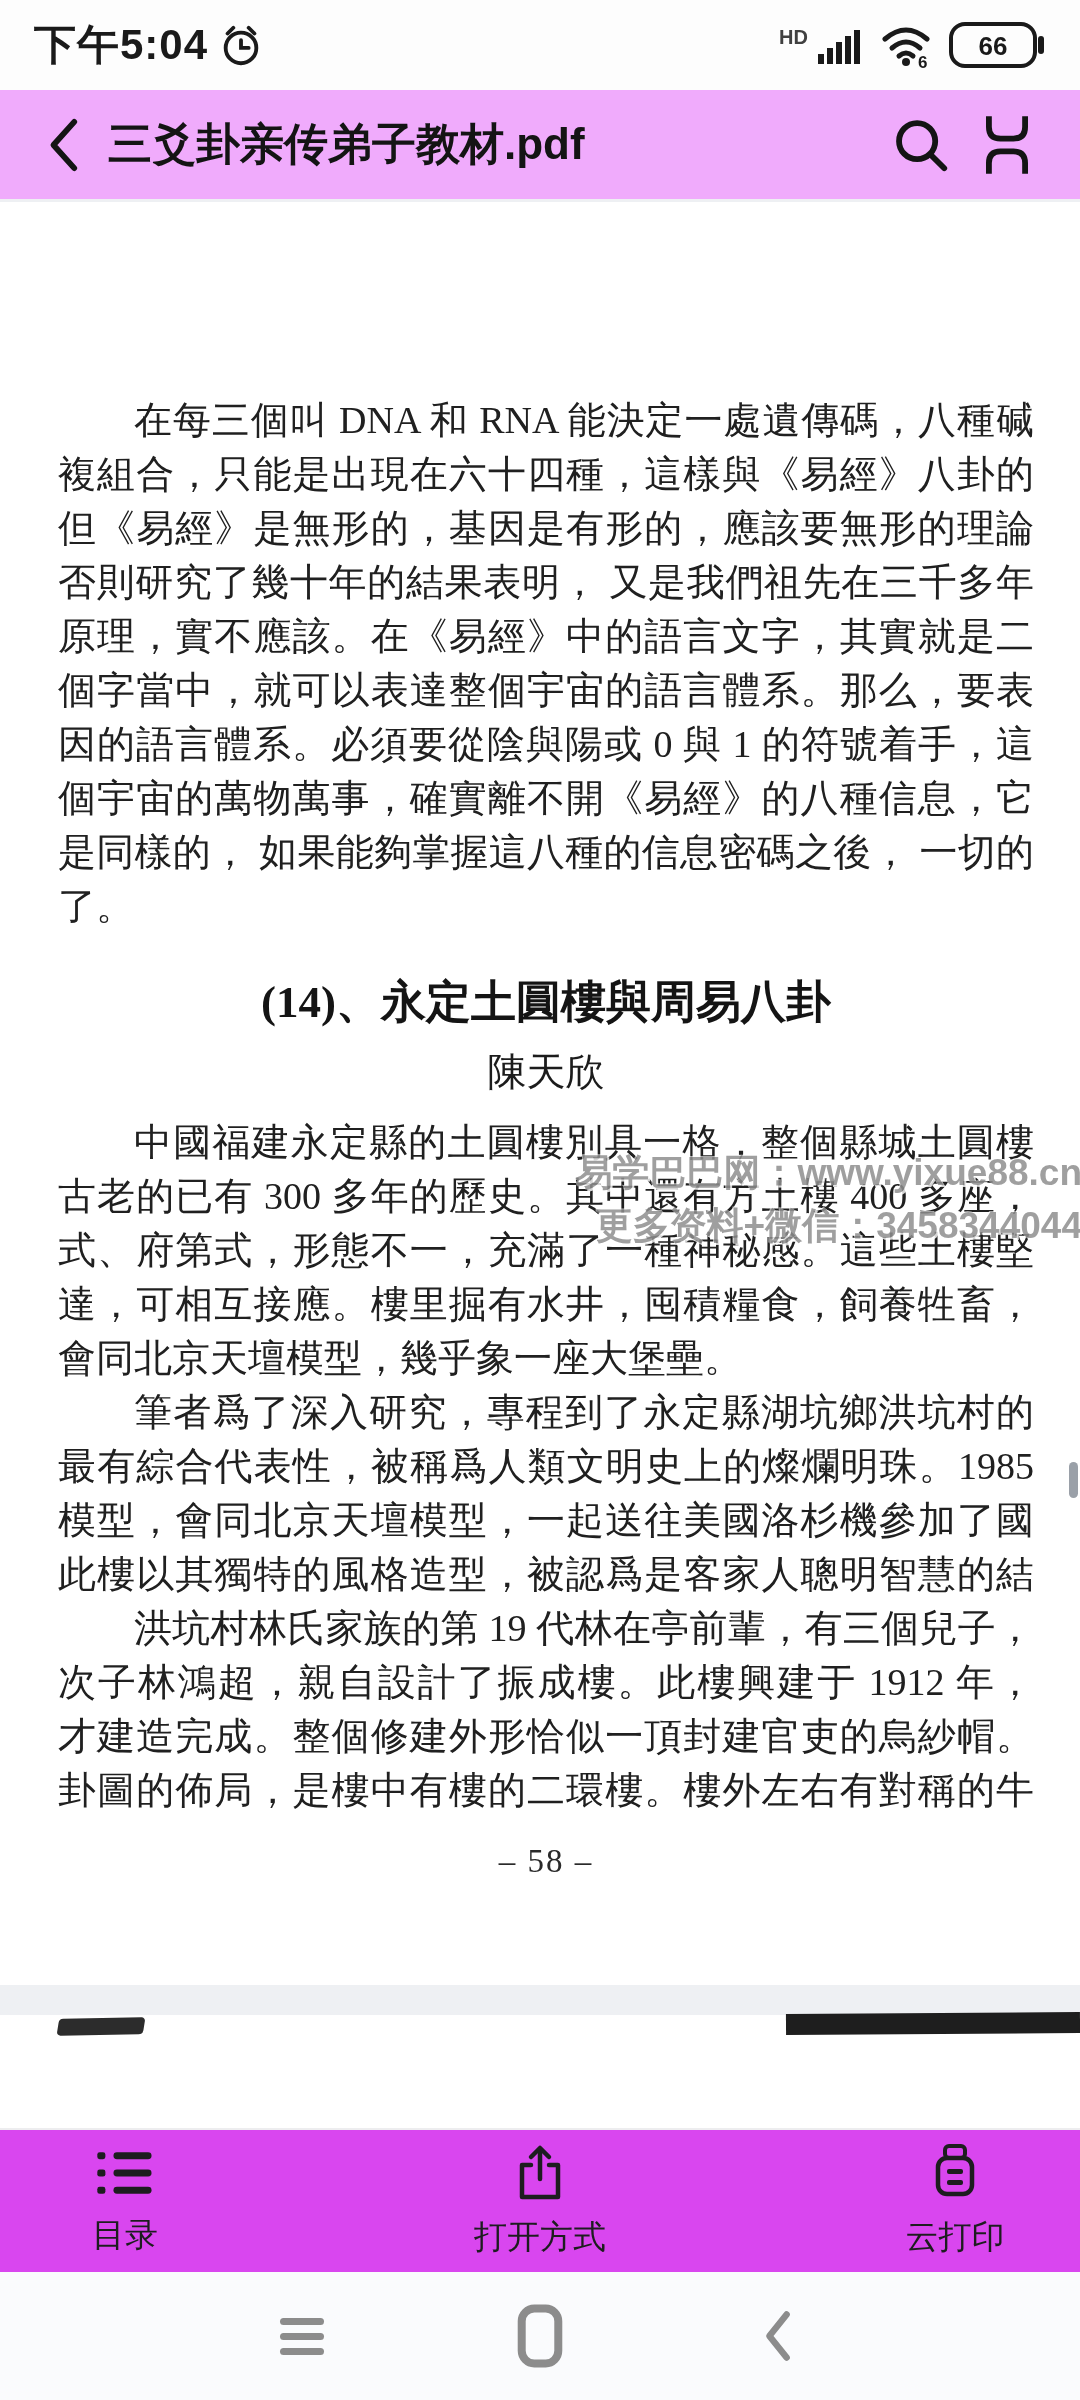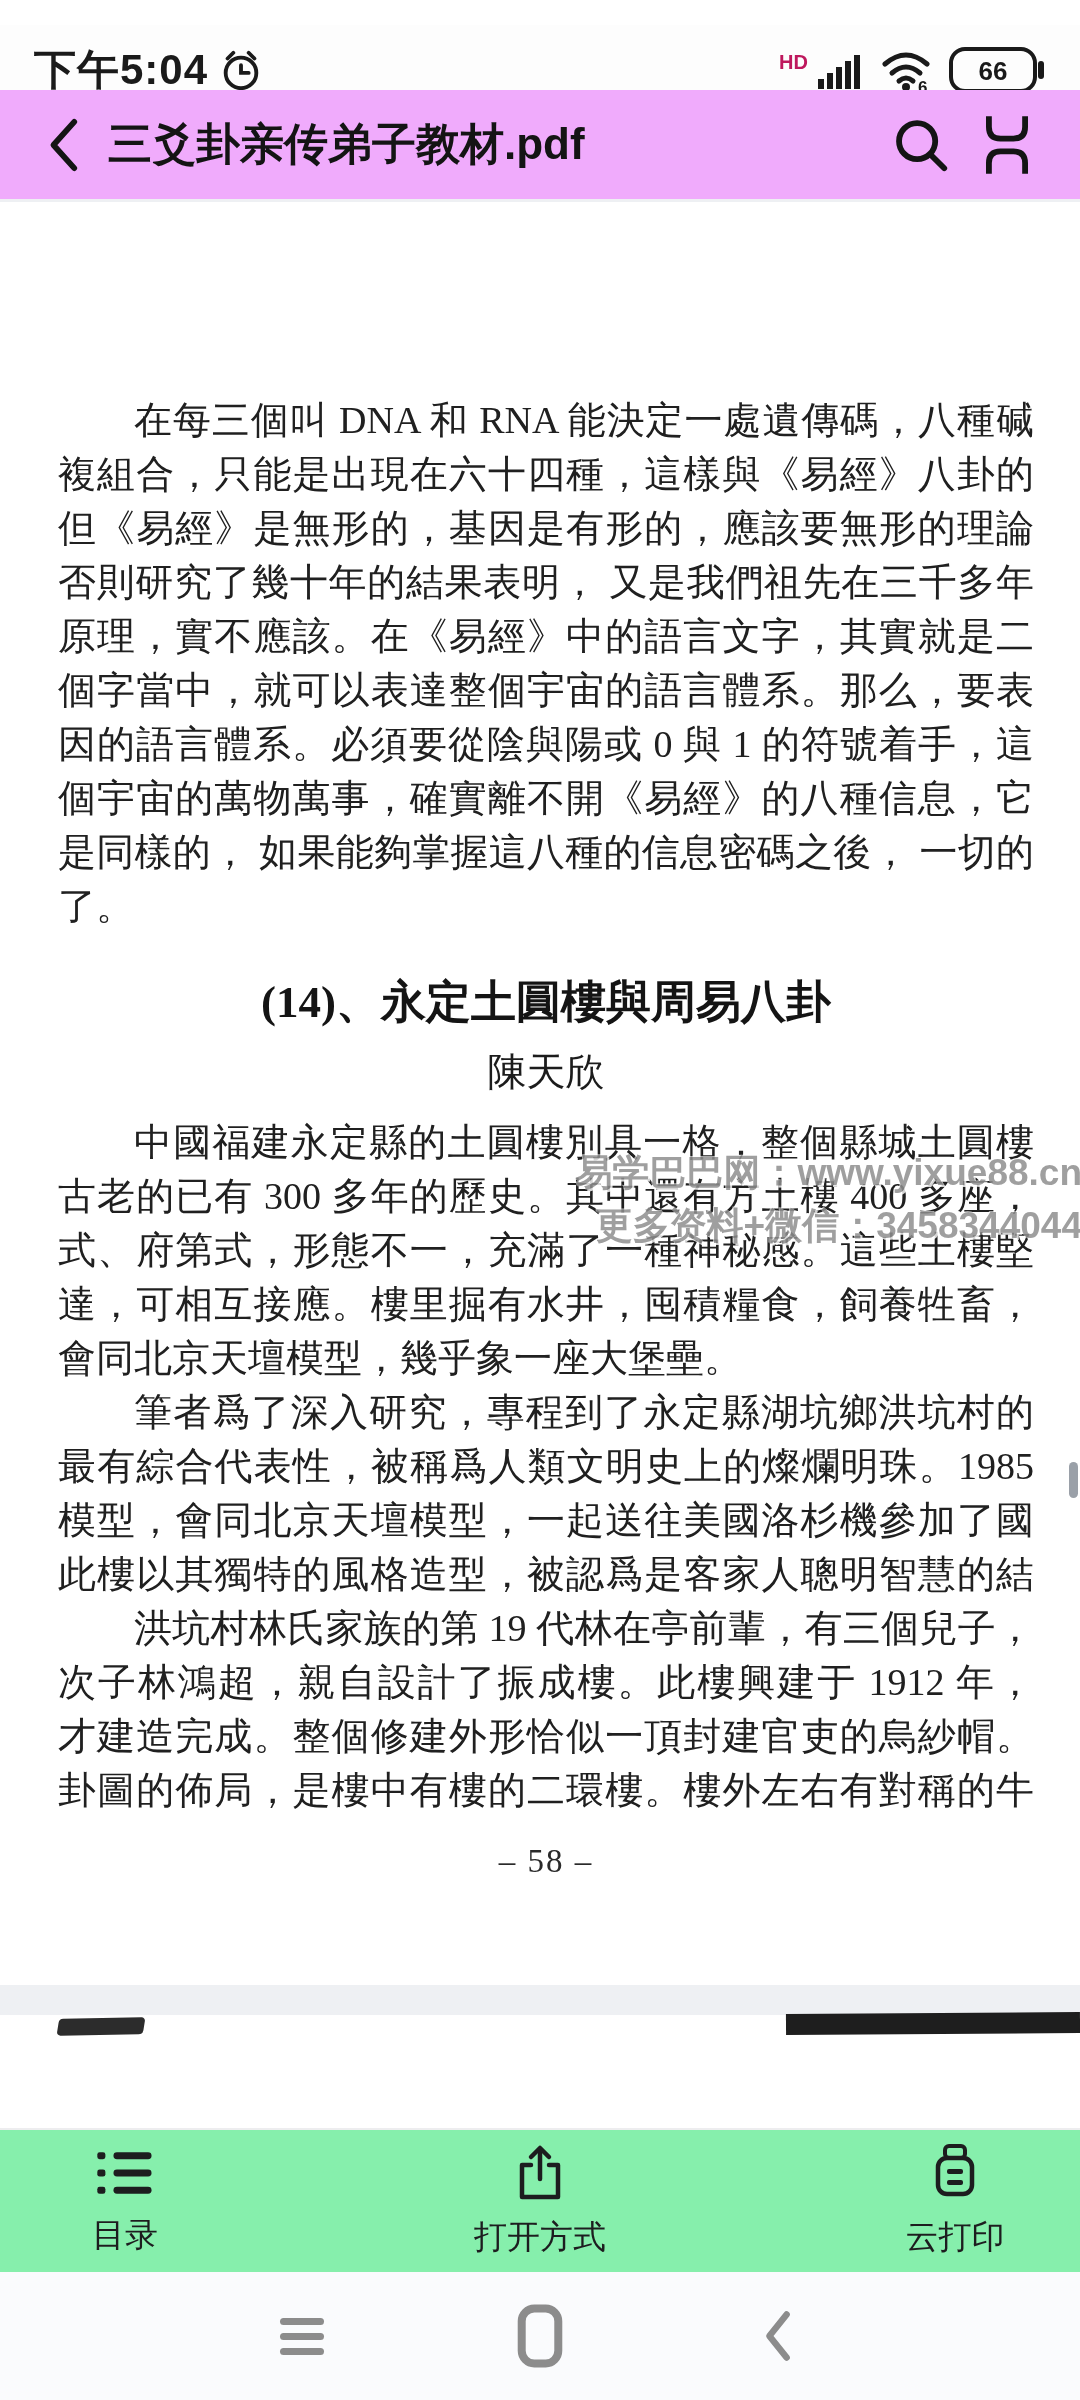--- a/index.html
+++ b/index.html
@@ -5,26 +5,26 @@
   html,body{margin:0;padding:0;}
   body{
     width:1080px;height:2400px;position:relative;overflow:hidden;
     background:#ffffff;
     font-family:"Liberation Sans","DejaVu Sans",sans-serif;
   }
   
   .status-bar{
     position:absolute;top:0;left:0;right:0;height:90px;
     background:#fdfdfd;display:flex;align-items:center;
-    justify-content:space-between;padding:0 34px;box-sizing:border-box;margin-top:25px;
+    justify-content:space-between;padding:0 34px;box-sizing:border-box;
   }
   .status-left{display:flex;align-items:center;gap:10px;}
   .status-time{font-size:42px;font-weight:600;color:#1a1a1a;letter-spacing:1px;}
   .status-right{display:flex;align-items:center;gap:14px;}
-  .hd-label{font-size:20px;font-weight:700;color:#be185d;align-self:flex-start;margin-top:6px;margin-right:-8px;}
+  .hd-label{font-size:20px;font-weight:700;color:#404040;align-self:flex-start;margin-top:6px;margin-right:-8px;}
   
   .app-header{
     position:absolute;top:90px;left:0;right:0;height:112px;
     background:#f0abfc;display:flex;align-items:center;
     padding:0 30px;box-sizing:border-box;
     border-bottom:3px solid #eef0f3;
   }
   .back-btn{width:70px;height:70px;display:flex;align-items:center;justify-content:center;}
   .doc-title{
     flex:1;font-size:44px;font-weight:600;color:#141414;
@@ -69,21 +69,21 @@
     pointer-events:none;white-space:nowrap;
   }
   
   .scroll-thumb{
     position:absolute;top:1462px;right:2px;width:9px;height:36px;
     background:#9aa0a8;border-radius:5px;
   }
   
   .toolbar{
     position:absolute;top:2128px;left:0;right:0;height:144px;
-    background:#86efac;border-top:2px solid #ededef;
+    background:#d946ef;border-top:2px solid #ededef;
     display:flex;align-items:center;justify-content:space-between;
     padding:0 40px;box-sizing:border-box;
   }
   .tool-item{
     display:flex;flex-direction:column;align-items:center;gap:12px;
     width:170px;cursor:pointer;
   }
   .tool-label{font-size:33px;color:#1d1d1f;white-space:nowrap;}
   
   .nav-bar{

